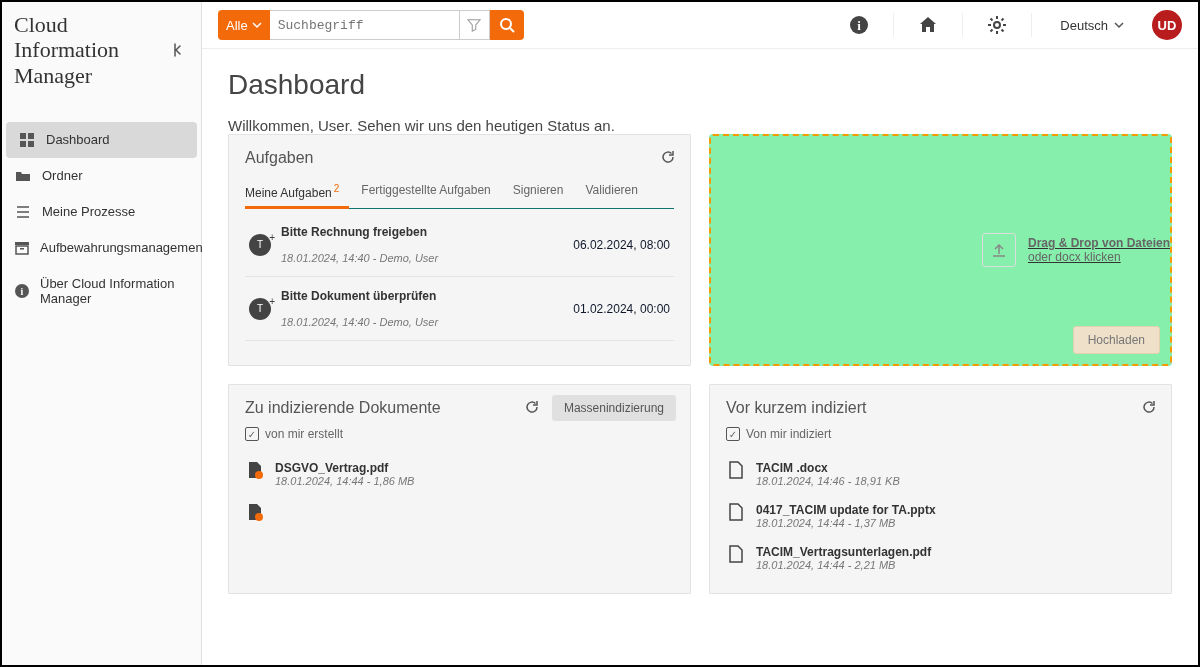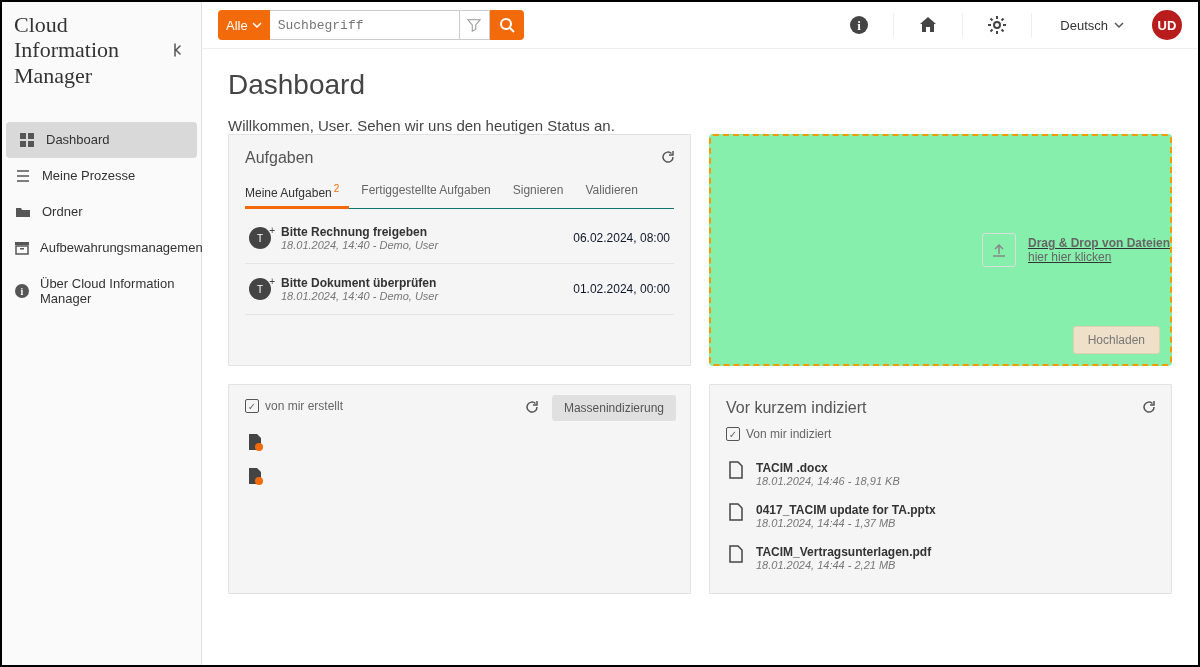--- a/index.html
+++ b/index.html
@@ -42,21 +42,21 @@
 .tabs { display: flex; gap: 22px; border-bottom: 1px solid #0f766e; margin-bottom: 4px; font-size: 12px; }
 .tab { padding: 6px 0 8px; cursor: pointer; color: #666; position: relative; }
 .tab.active { color: #333; font-weight:500;}
 .tab.active::after { content:''; position:absolute; left:0; right:-10px; bottom:-1px; height:3px; background:#f26a0a;}
 .tab sup { color:#f26a0a; font-size:10px; margin-left:2px;}
 .task-row { display:flex; align-items:center; gap:10px; padding:12px 4px; border-bottom:1px solid #e4e4e4;}
 .task-icon { width:22px; height:22px; border-radius:50%; background:#444; color:#fff; display:flex; align-items:center; justify-content:center; font-size:10px; flex-shrink:0; position:relative;}
 .task-icon::after{content:'+'; position:absolute; top:-2px; right:-4px; font-size:10px; color:#444;}
 .task-main { flex:1; }
 .task-title { font-size:12px; font-weight:bold; color:#333;}
-.task-meta { font-size:11px; font-style:italic; color:#777;}
+.task-meta { font-size:11px; font-style:italic; color:#777;margin-top:13px;}
 .task-date { font-size:12px; color:#0f172a;}
 
 
 .upload-panel { border: 2px dashed #f59b00; border-radius: 4px; background:#86efac; position:relative; display:flex; align-items:center; justify-content:flex-end; min-height: 232px; text-decoration: underline;}
 .upload-inner { display:flex; align-items:center; gap:12px; color:#666; font-size:12px;}
 .upload-iconbox { border:1px solid #ddd; border-radius:3px; width:34px; height:34px; display:flex; align-items:center; justify-content:center; color:#888;}
 .upload-btn { position:absolute; bottom:10px; right:10px; background:#efe0c9; border:1px solid #e3d0ae; color:#777; padding:6px 14px; border-radius:3px; font-size:12px; cursor:pointer;}
 
 .mass-btn { position:absolute; top:10px; right:14px; background:#e0e0e0; color:#555; padding:6px 12px; border-radius:3px; font-size:12px; cursor:pointer;}
 .chk-row { display:flex; align-items:center; gap:6px; font-size:12px; color:#666; margin-bottom:12px;}
@@ -91,32 +91,32 @@
               <rect x="9" y="1" width="6" height="6" fill="#555"></rect>
               <rect x="1" y="9" width="6" height="6" fill="#555"></rect>
               <rect x="9" y="9" width="6" height="6" fill="#555"></rect>
             </svg>
           </span>
         <span>Dashboard</span>
       </li>
       <li class="nav-item">
         <span class="ic">
             <svg width="16" height="16" viewBox="0 0 16 16">
+              <path d="M1 4h5l1 2h8v7H1z" fill="#555"></path>
+            </svg>
+          </span>
+        <span>Ordner</span>
+      </li>
+      <li class="nav-item">
+        <span class="ic">
+            <svg width="16" height="16" viewBox="0 0 16 16">
               <path d="M2 3h12M2 8h12M2 13h12" stroke="#555" stroke-width="1.5"></path>
             </svg>
           </span>
         <span>Meine Prozesse</span>
-      </li>
-      <li class="nav-item">
-        <span class="ic">
-            <svg width="16" height="16" viewBox="0 0 16 16">
-              <path d="M1 4h5l1 2h8v7H1z" fill="#555"></path>
-            </svg>
-          </span>
-        <span>Ordner</span>
       </li>
       <li class="nav-item">
         <span class="ic">
             <svg width="16" height="16" viewBox="0 0 16 16">
               <rect x="1" y="2" width="14" height="3" fill="#555"></rect>
               <rect x="2" y="6" width="12" height="8" fill="none" stroke="#555" stroke-width="1.5"></rect>
               <rect x="6" y="8" width="4" height="1.5" fill="#555"></rect>
             </svg>
           </span>
         <span>Aufbewahrungsmanagement</span>
@@ -226,44 +226,49 @@
 
         <div class="upload-panel">
           <div class="upload-inner">
             <div class="upload-iconbox">
                 <svg width="18" height="18" viewBox="0 0 18 18">
                   <path d="M9 13V4M5 8l4-4 4 4M3 15h12" stroke="#888" stroke-width="1.5" fill="none"></path>
                 </svg>
               </div>
             <div>
               <div style="font-weight:bold">Drag &amp; Drop von Dateien</div>
-              <div>hier hier klicken</div>
+              <div>oder docx klicken</div>
             </div>
           </div>
           <div class="upload-btn">Hochladen</div>
         </div>
 
         <div class="panel">
+          <div class="panel-title">Zu indizierende Dokumente</div>
           <div class="refresh-ic" style="right:150px">
               <svg width="16" height="16" viewBox="0 0 16 16">
                 <path d="M13 8a5 5 0 11-1.5-3.5M13 2v4h-4" fill="none" stroke="#555" stroke-width="1.5"></path>
               </svg>
             </div>
           <div class="mass-btn">Massenindizierung</div>
           <div class="chk-row">
             <div class="chk">✓</div>
             <span>von mir erstellt</span>
           </div>
           <div class="doc-row">
             <div class="doc-ic warn">
                 <svg width="16" height="18" viewBox="0 0 16 18">
                   <path d="M2 1h8l4 4v12H2z" fill="#444"></path>
                   <circle cx="12" cy="14" r="4" fill="#f26a0a"></circle>
                 </svg>
               </div>
+            <div>
+              <div class="doc-title">DSGVO_Vertrag.pdf</div>
+              <div class="doc-meta">18.01.2024, 14:44 - 1,86 MB</div>
+            </div>
           </div>
           <div class="doc-row">
             <div class="doc-ic warn">
                 <svg width="16" height="18" viewBox="0 0 16 18">
                   <path d="M2 1h8l4 4v12H2z" fill="#444"></path>
                   <circle cx="12" cy="14" r="4" fill="#f26a0a"></circle>
                 </svg>
               </div>
           </div>
         </div>

